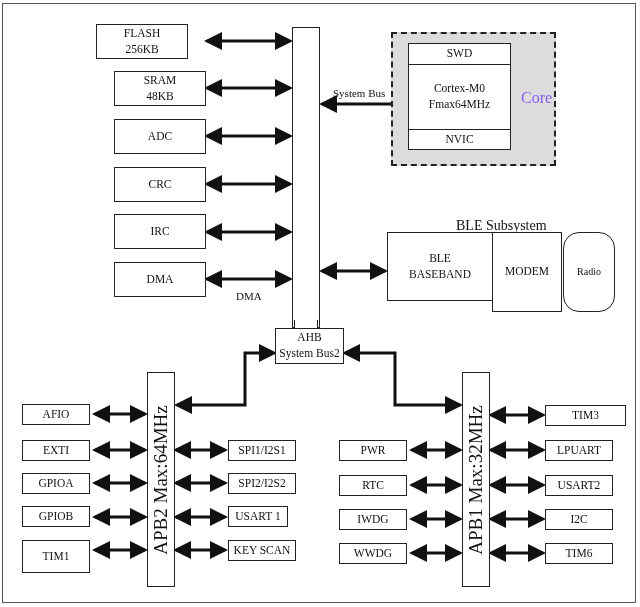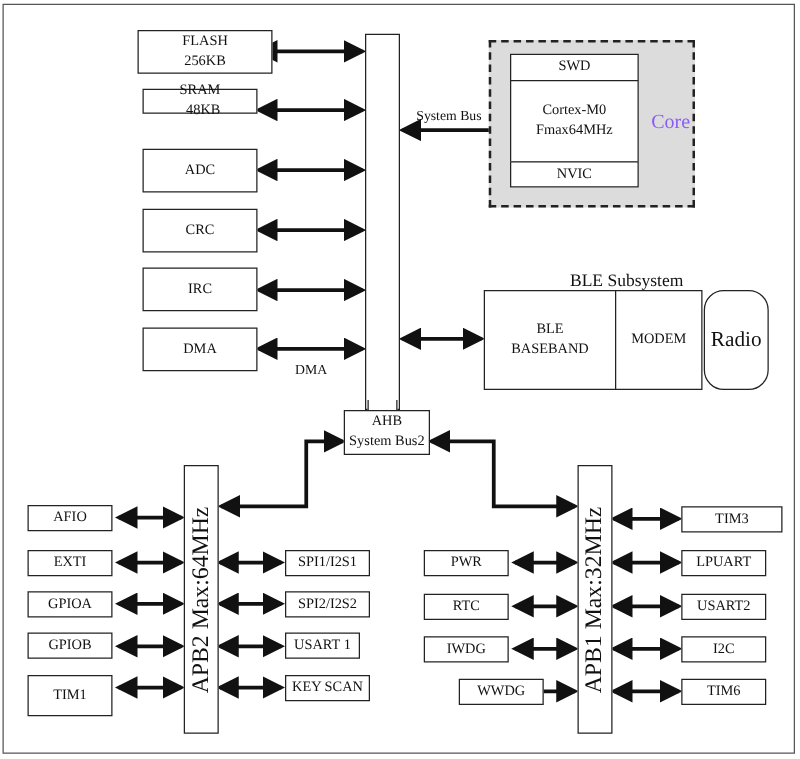--- a/index.html
+++ b/index.html
@@ -58,46 +58,46 @@
     <line x1="412" y1="553" x2="460" y2="553" marker-start="url(#ah)" marker-end="url(#ah)"></line>
 
     <line x1="491" y1="415" x2="543" y2="415" marker-start="url(#ah)" marker-end="url(#ah)"></line>
     <line x1="491" y1="450" x2="543" y2="450" marker-start="url(#ah)" marker-end="url(#ah)"></line>
     <line x1="491" y1="485" x2="543" y2="485" marker-start="url(#ah)" marker-end="url(#ah)"></line>
     <line x1="491" y1="519" x2="543" y2="519" marker-start="url(#ah)" marker-end="url(#ah)"></line>
     <line x1="491" y1="553" x2="543" y2="553" marker-start="url(#ah)" marker-end="url(#ah)"></line>
   </g>
 </svg>
 
-<div class="box" style="left:110px;top:24px;width:108px;height:35px;">FLASH
+<div class="box" style="left:96px;top:24px;width:92px;height:35px;">FLASH
 256KB</div>
-<div class="box" style="left:114px;top:71px;width:92px;height:20px;text-align:right;">SRAM
+<div class="box" style="left:114px;top:71px;width:92px;height:35px;">SRAM
 48KB</div>
 <div class="box" style="left:114px;top:119px;width:92px;height:35px;">ADC</div>
 <div class="box" style="left:114px;top:167px;width:92px;height:35px;">CRC</div>
 <div class="box" style="left:114px;top:214px;width:92px;height:35px;">IRC</div>
 <div class="box" style="left:114px;top:262px;width:92px;height:35px;">DMA</div>
 <div class="label" style="left:236px;top:290px;">DMA</div>
 
 <div class="vbus" style="left:292px;top:27px;width:28px;height:301px;"></div>
 
 <div class="label" style="left:333px;top:87px;">System Bus</div>
 
 <div class="core-area"></div>
 <div class="box" style="left:408px;top:43px;width:103px;height:22px;">SWD</div>
 <div class="box" style="left:408px;top:64px;width:103px;height:66px;">Cortex-M0
 Fmax64MHz</div>
 <div class="box" style="left:408px;top:129px;width:103px;height:21px;">NVIC</div>
 <div class="core-label">Core</div>
 
 <div class="label" style="left:456px;top:218px;font-size:14px;">BLE Subsystem</div>
-<div class="box" style="left:387px;top:232px;width:106px;height:80px;">BLE
+<div class="box" style="left:387px;top:232px;width:106px;height:69px;">BLE
 BASEBAND</div>
 <div class="box" style="left:492px;top:232px;width:70px;height:80px;">MODEM</div>
-<div class="box" style="left:563px;top:232px;width:52px;height:80px;border-radius:16px;font-size:17px;">Radio</div>
+<div class="box" style="left:563px;top:232px;width:52px;height:80px;border-radius:16px;font-size:10px;">Radio</div>
 
 <div class="vbus" style="left:294px;top:320px;width:24px;height:10px;border-top:none;"></div>
 <div class="box" style="left:275px;top:328px;width:69px;height:36px;">AHB
 System Bus2</div>
 
 <div class="vbus" style="left:147px;top:372px;width:28px;height:215px;">
   <span class="vlabel">APB2 Max:64MHz</span>
 </div>
 <div class="box" style="left:22px;top:404px;width:68px;height:21px;">AFIO</div>
 <div class="box" style="left:22px;top:440px;width:68px;height:21px;">EXTI</div>
@@ -108,18 +108,18 @@
 <div class="box" style="left:228px;top:473px;width:68px;height:21px;">SPI2/I2S2</div>
 <div class="box" style="left:228px;top:506px;width:60px;height:21px;">USART 1</div>
 <div class="box" style="left:228px;top:540px;width:68px;height:21px;">KEY SCAN</div>
 
 <div class="vbus" style="left:462px;top:372px;width:28px;height:215px;">
   <span class="vlabel">APB1 Max:32MHz</span>
 </div>
 <div class="box" style="left:339px;top:440px;width:68px;height:21px;text-align:right;">PWR</div>
 <div class="box" style="left:339px;top:475px;width:68px;height:21px;text-align:center;">RTC</div>
 <div class="box" style="left:339px;top:509px;width:68px;height:21px;">IWDG</div>
-<div class="box" style="left:339px;top:543px;width:68px;height:21px;margin-left:28px;">WWDG</div>
+<div class="box" style="left:339px;top:543px;width:68px;height:21px;">WWDG</div>
 <div class="box" style="left:545px;top:405px;width:81px;height:21px;">TIM3</div>
 <div class="box" style="left:545px;top:440px;width:68px;height:21px;">LPUART</div>
 <div class="box" style="left:545px;top:475px;width:68px;height:21px;">USART2</div>
 <div class="box" style="left:545px;top:509px;width:68px;height:21px;">I2C</div>
 <div class="box" style="left:545px;top:543px;width:68px;height:21px;">TIM6</div>
 
 </body></html>

